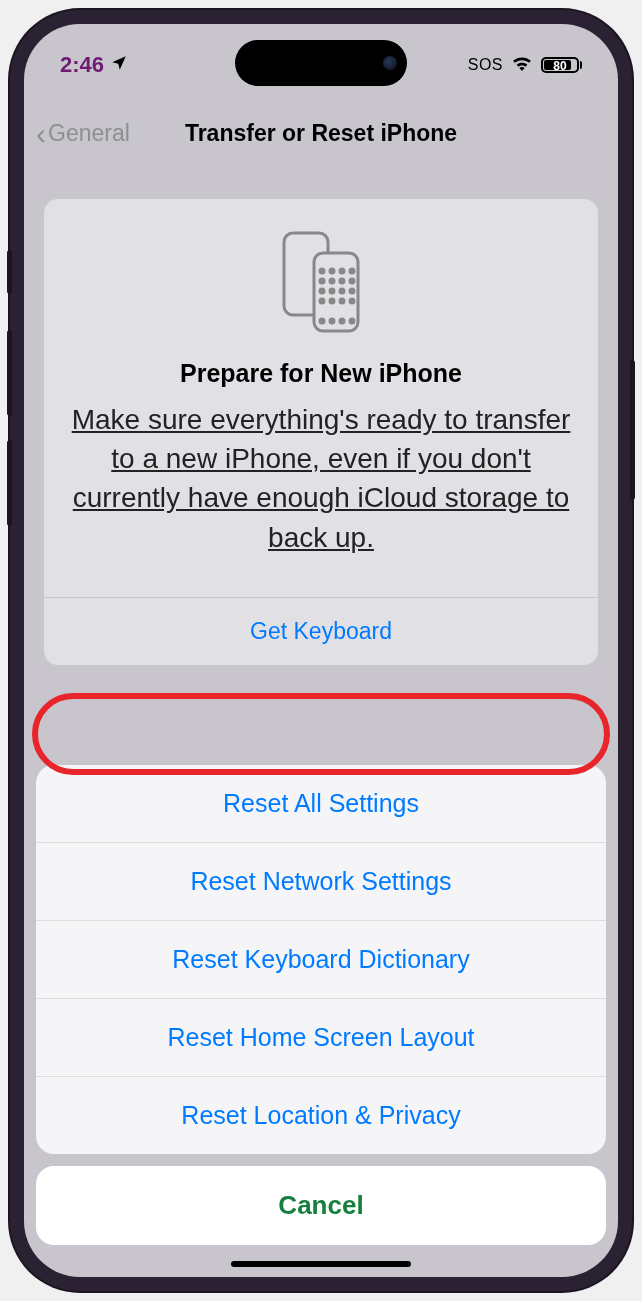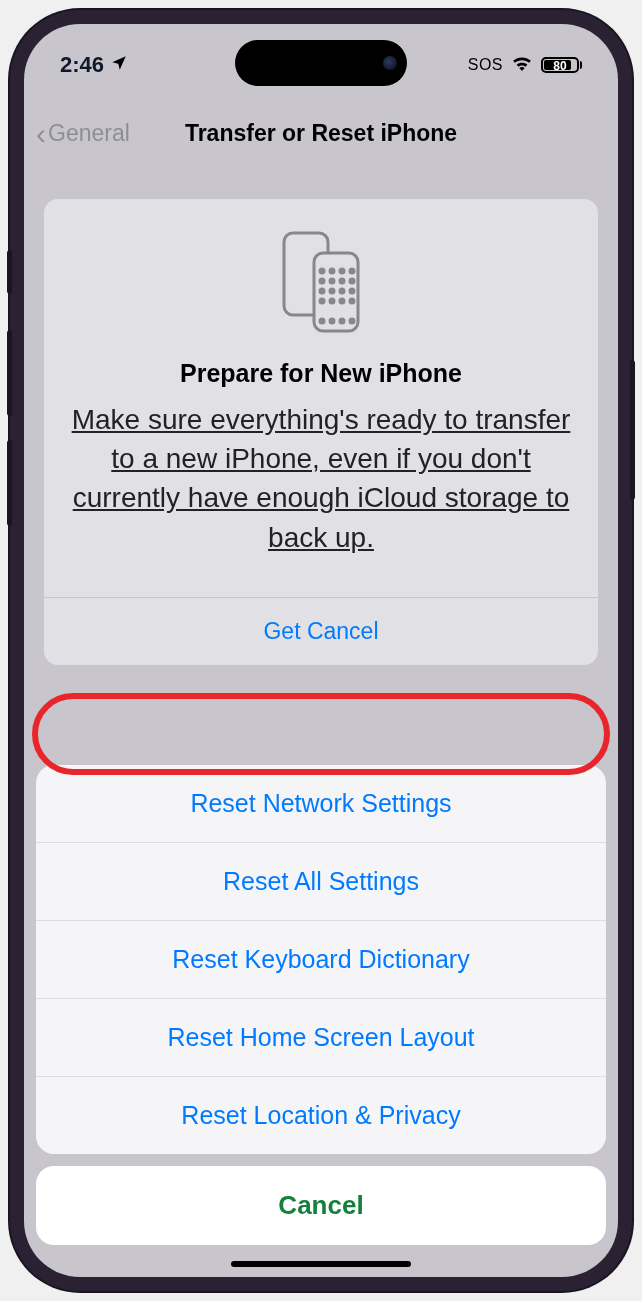--- a/index.html
+++ b/index.html
@@ -7,21 +7,21 @@
     .device-frame { width: 622px; height: 1281px; background: #2a2233; border-radius: 70px; padding: 14px; position: relative; box-shadow: 0 0 0 2px #1a1520; }
     .side-btn-left { position: absolute; left: -3px; width: 5px; background: #1a1520; border-radius: 3px 0 0 3px; }
     .sb1 { top: 240px; height: 44px; }
     .sb2 { top: 320px; height: 86px; }
     .sb3 { top: 430px; height: 86px; }
     .side-btn-right { position: absolute; right: -3px; top: 350px; width: 5px; height: 140px; background: #1a1520; border-radius: 0 3px 3px 0; }
     .screen { width: 100%; height: 100%; background: #c8c6cc; border-radius: 56px; overflow: hidden; position: relative; }
     .dynamic-island { position: absolute; top: 16px; left: 50%; transform: translateX(-50%); width: 172px; height: 46px; background: #000; border-radius: 30px; z-index: 100; display: flex; align-items: center; justify-content: flex-end; padding-right: 10px; }
     .camera-dot { width: 14px; height: 14px; border-radius: 50%; background: radial-gradient(circle at 40% 40%, #2a3a5a, #0a0a1a); }
     .status-bar { display: flex; justify-content: space-between; align-items: center; padding: 20px 36px 0; height: 62px; }
-    .status-left { display: flex; align-items: center; gap: 6px; font-size: 22px; font-weight: 600; color: #0f172a; }
+    .status-left { display: flex; align-items: center; gap: 6px; font-size: 22px; font-weight: 600; color: #701a75; }
     .status-right { display: flex; align-items: center; gap: 8px; }
     .sos-text { font-size: 16px; font-weight: 400; letter-spacing: 0.5px; }
     .battery { display: flex; align-items: center; }
     .battery-body { width: 38px; height: 16px; border: 2px solid #000; border-radius: 5px; position: relative; display: flex; align-items: flex-start; justify-content: center; }
     .battery-fill { position: absolute; left: 1px; top: 1px; bottom: 1px; width: 80%; background: #000; border-radius: 2px; }
     .battery-text { position: relative; z-index: 1; font-size: 12px; font-weight: 700; color: #fff; }
     .battery-tip { width: 2px; height: 8px; background: #000; margin-left: 1px; border-radius: 0 2px 2px 0; }
     .nav-bar { display: flex; align-items: center; padding: 18px 14px 14px; position: relative; }
     .back-btn { display: flex; align-items: center; color: #8e8e93; font-size: 23px; position: absolute; left: 12px; }
     .chevron-left { font-size: 30px; font-weight: 400; margin-right: 2px; line-height: 1; }
@@ -114,31 +114,31 @@
               <circle cx="76" cy="74" r="2" fill="#888"></circle>
             <circle cx="46" cy="94" r="2" fill="#888"></circle>
               <circle cx="56" cy="94" r="2" fill="#888"></circle>
               <circle cx="66" cy="94" r="2" fill="#888"></circle>
               <circle cx="76" cy="94" r="2" fill="#888"></circle>
           </svg>
         </div>
         <div class="card-title">Prepare for New iPhone</div>
         <div class="card-desc">Make sure everything's ready to transfer to a new iPhone, even if you don't currently have enough iCloud storage to back up.</div>
         <div class="card-divider"></div>
-        <div class="card-action">Get Cancel</div>
+        <div class="card-action">Get Keyboard</div>
       </div>
     </div>
 
     <div class="highlight-ring"></div>
 
     <div class="action-sheet">
       <div class="reset-peek">Reset</div>
       <div class="sheet-group">
+        <div class="sheet-item">Reset All Settings</div>
         <div class="sheet-item">Reset Network Settings</div>
-        <div class="sheet-item">Reset All Settings</div>
         <div class="sheet-item">Reset Keyboard Dictionary</div>
         <div class="sheet-item">Reset Home Screen Layout</div>
         <div class="sheet-item">Reset Location &amp; Privacy</div>
       </div>
       <div class="sheet-cancel">Cancel</div>
     </div>
 
     <div class="home-indicator"></div>
   </div>
 </div>

